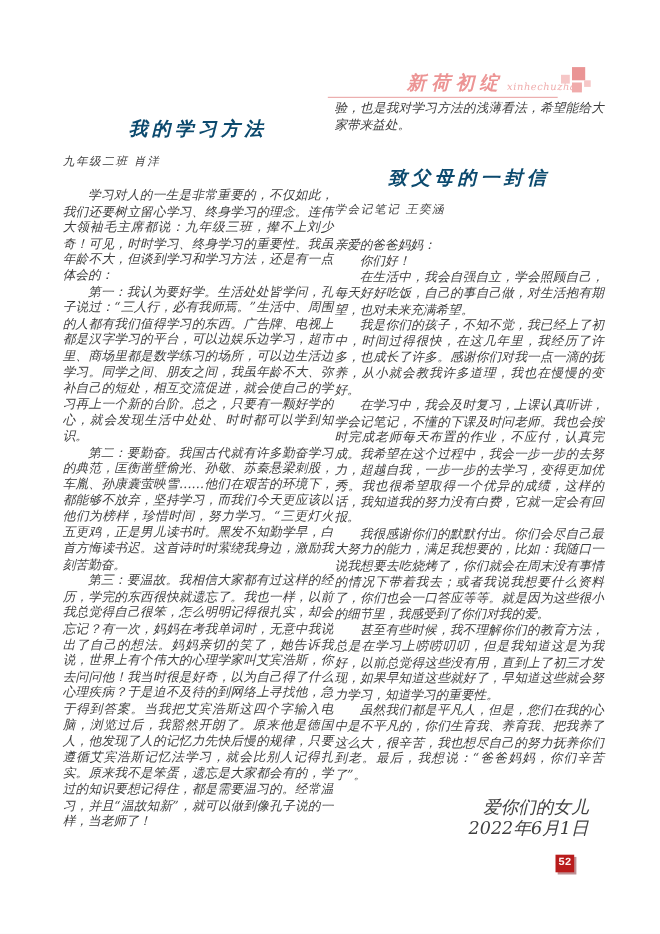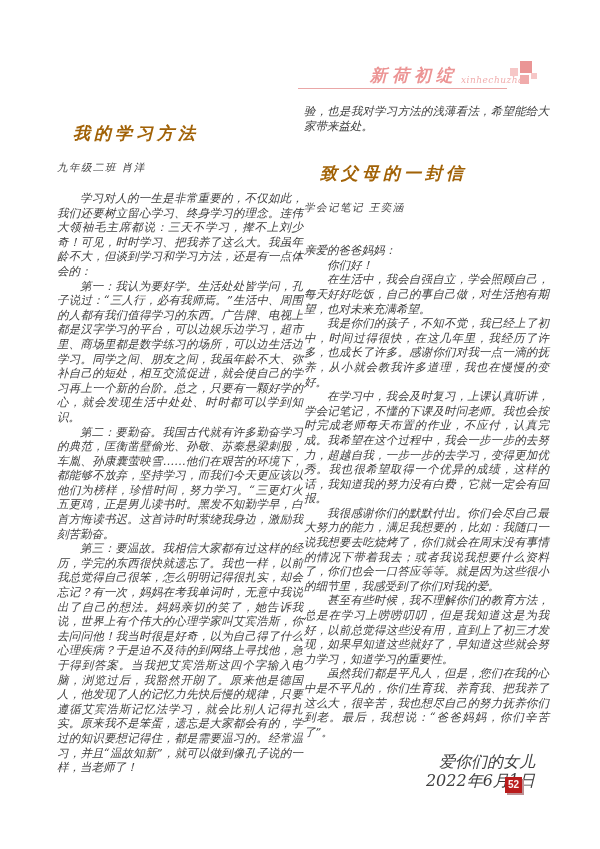--- a/index.html
+++ b/index.html
@@ -19,42 +19,42 @@
   .pixels { position:absolute; left:508px; top:58px; width:34px; height:34px; }
   .pixels span { position:absolute; display:block; }
   .px1 { left:12px; top:3px;  width:12px; height:12px; background:#ea9595; }
   .px2 { left:2px;  top:10px; width:8px;  height:8px;  background:#f6c7c7; }
   .px3 { left:12px; top:17px; width:9px;  height:9px;  background:#f0abab; }
   .px4 { left:23px; top:15px; width:6px;  height:6px;  background:#f6c7c7; }
   
   .col-left  { position:absolute; left:57px;  top:106px; width:246px; }
   .col-right { position:absolute; left:304px; top:92px;  width:245px; }
   .essay-title {
-    text-align:left; font-size:17px; font-weight:bold; letter-spacing:4px;
-    color:#a16207; font-style:italic; margin:16px; white-space:nowrap;
+    text-align:center; font-size:17px; font-weight:bold; letter-spacing:4px;
+    color:#0c4a6e; font-style:italic; margin:0; white-space:nowrap;
   }
   .byline {
     font-size:10.5px; letter-spacing:1.5px; color:#3f3f3f;
     font-style:italic; margin-top:11px;
   }
   .body { margin-top:16px; }
   .body p {
     margin:0; font-size:11.5px; line-height:14.6px; text-align:justify;
     text-indent:2em; font-style:italic; color:#3e3e3e;
   }
   .body p.no-indent { text-indent:0; }
   .essay2-header { margin-top:29px; }
-  .letter { margin-top:28px; }
+  .letter { margin-top:17px; }
   .signoff-block { margin-top:13px; padding-right:14px; text-align:right; }
   .signoff-block div { font-size:16px; line-height:19px; font-style:italic; color:#3e3e3e; }
   
   .page-badge {
     position:absolute; left:505px; top:777px; width:17px; height:16px;
     background:#b91c1c; color:#fdf3f3; font-size:10px; font-weight:bold;
-    text-align:center; line-height:16px; font-family:Liberation Sans, sans-serif;
+    text-align:center; line-height:16px; font-family:Liberation Mono, monospace;
     box-shadow:2px 2px 0 #bd9093;
   }
 </style>
 </head>
 <body>
 
 <div class="page">
 
   <div class="header-line"></div>
   <div class="logo-cn">新荷初绽</div>
@@ -63,29 +63,29 @@
     <span class="px1"></span>
       <span class="px2"></span>
       <span class="px3"></span>
       <span class="px4"></span>
   </div>
 
   <div class="col-left">
     <h1 class="essay-title">我的学习方法</h1>
     <div class="byline">九年级二班 肖洋</div>
     <div class="body">
-      <p>学习对人的一生是非常重要的，不仅如此，我们还要树立留心学习、终身学习的理念。连伟大领袖毛主席都说：三天不学习，撵不上刘少奇！可见，时时学习、把我养了这么大。我虽年龄不大，但谈到学习和学习方法，还是有一点体会的：</p>
+      <p>学习对人的一生是非常重要的，不仅如此，我们还要树立留心学习、终身学习的理念。连伟大领袖毛主席都说：九年级三班，撵不上刘少奇！可见，时时学习、终身学习的重要性。我虽年龄不大，但谈到学习和学习方法，还是有一点体会的：</p>
       <p>第一：我认为要好学。生活处处皆学问，孔子说过：“三人行，必有我师焉。”生活中、周围的人都有我们值得学习的东西。广告牌、电视上都是汉字学习的平台，可以边娱乐边学习，超市里、商场里都是数学练习的场所，可以边生活边学习。同学之间、朋友之间，我虽年龄不大、弥补自己的短处，相互交流促进，就会使自己的学习再上一个新的台阶。总之，只要有一颗好学的心，就会发现生活中处处、时时都可以学到知识。</p>
       <p>第二：要勤奋。我国古代就有许多勤奋学习的典范，匡衡凿壁偷光、孙敬、苏秦悬梁刺股，车胤、孙康囊萤映雪……他们在艰苦的环境下，都能够不放弃，坚持学习，而我们今天更应该以他们为榜样，珍惜时间，努力学习。“三更灯火五更鸡，正是男儿读书时。黑发不知勤学早，白首方悔读书迟。这首诗时时萦绕我身边，激励我刻苦勤奋。</p>
       <p>第三：要温故。我相信大家都有过这样的经历，学完的东西很快就遗忘了。我也一样，以前我总觉得自己很笨，怎么明明记得很扎实，却会忘记？有一次，妈妈在考我单词时，无意中我说出了自己的想法。妈妈亲切的笑了，她告诉我说，世界上有个伟大的心理学家叫艾宾浩斯，你去问问他！我当时很是好奇，以为自己得了什么心理疾病？于是迫不及待的到网络上寻找他，急于得到答案。当我把艾宾浩斯这四个字输入电脑，浏览过后，我豁然开朗了。原来他是德国人，他发现了人的记忆力先快后慢的规律，只要遵循艾宾浩斯记忆法学习，就会比别人记得扎实。原来我不是笨蛋，遗忘是大家都会有的，学过的知识要想记得住，都是需要温习的。经常温习，并且“温故知新”，就可以做到像孔子说的一样，当老师了！</p>
     </div>
   </div>
 
   <div class="col-right">
-    <div class="body" style="margin-top:12px;font-family:Liberation Serif, serif;">
+    <div class="body" style="margin-top:0;font-family:Liberation Serif, serif;">
       <p class="no-indent">验，也是我对学习方法的浅薄看法，希望能给大家带来益处。</p>
     </div>
 
     <div class="essay2-header">
       <h1 class="essay-title">致父母的一封信</h1>
       <div class="byline">学会记笔记 王奕涵</div>
     </div>
 
     <div class="body letter">
       <p class="no-indent">亲爱的爸爸妈妈：</p>

